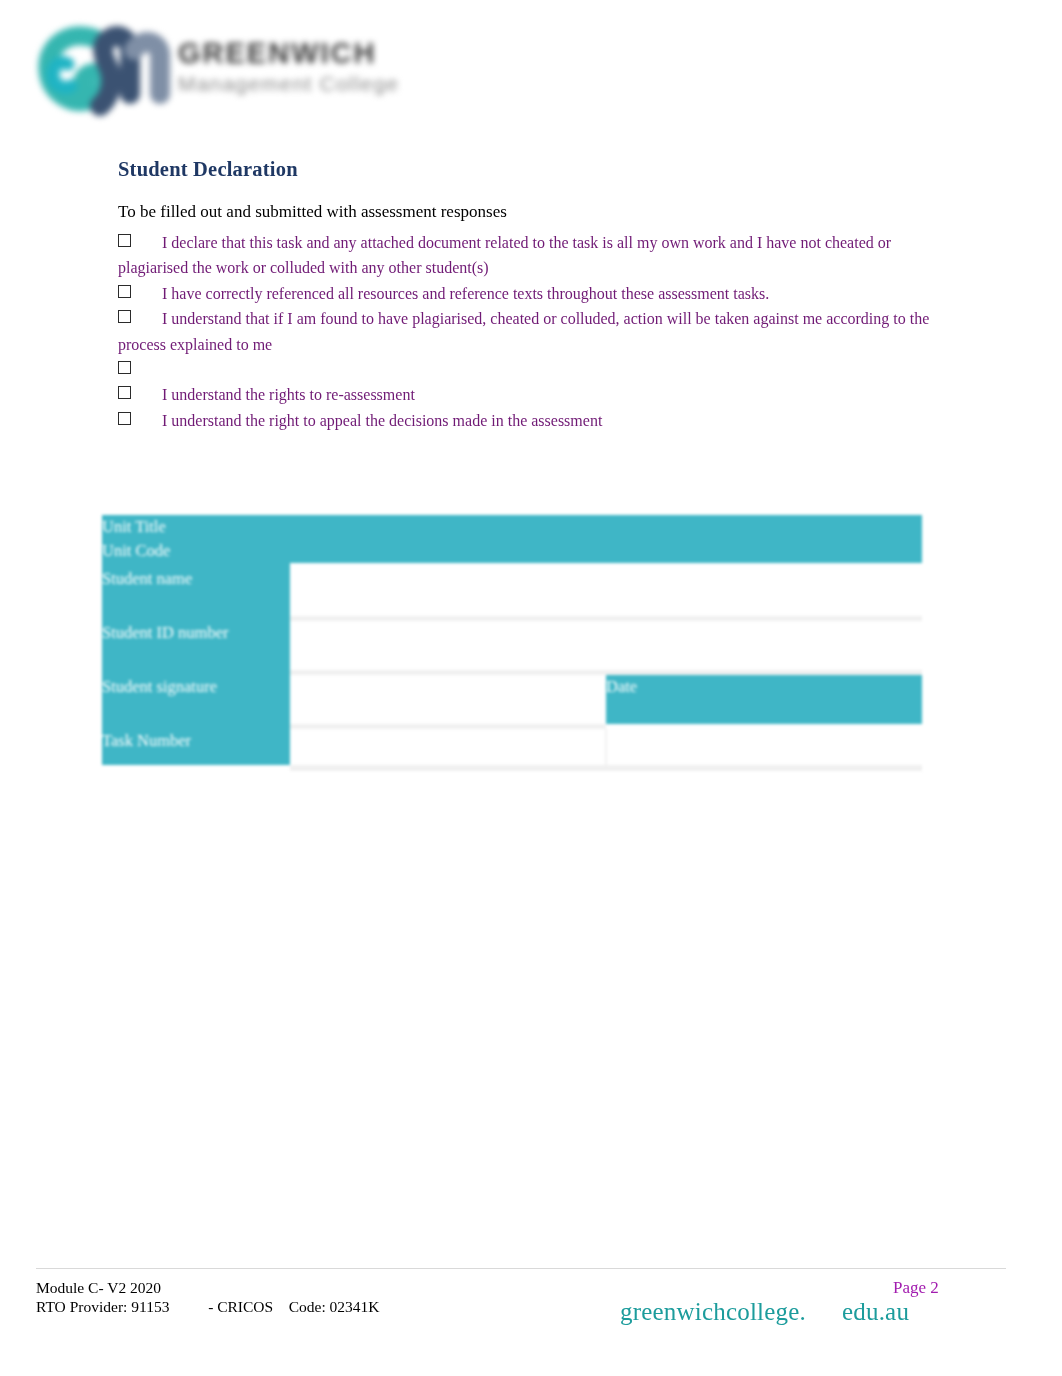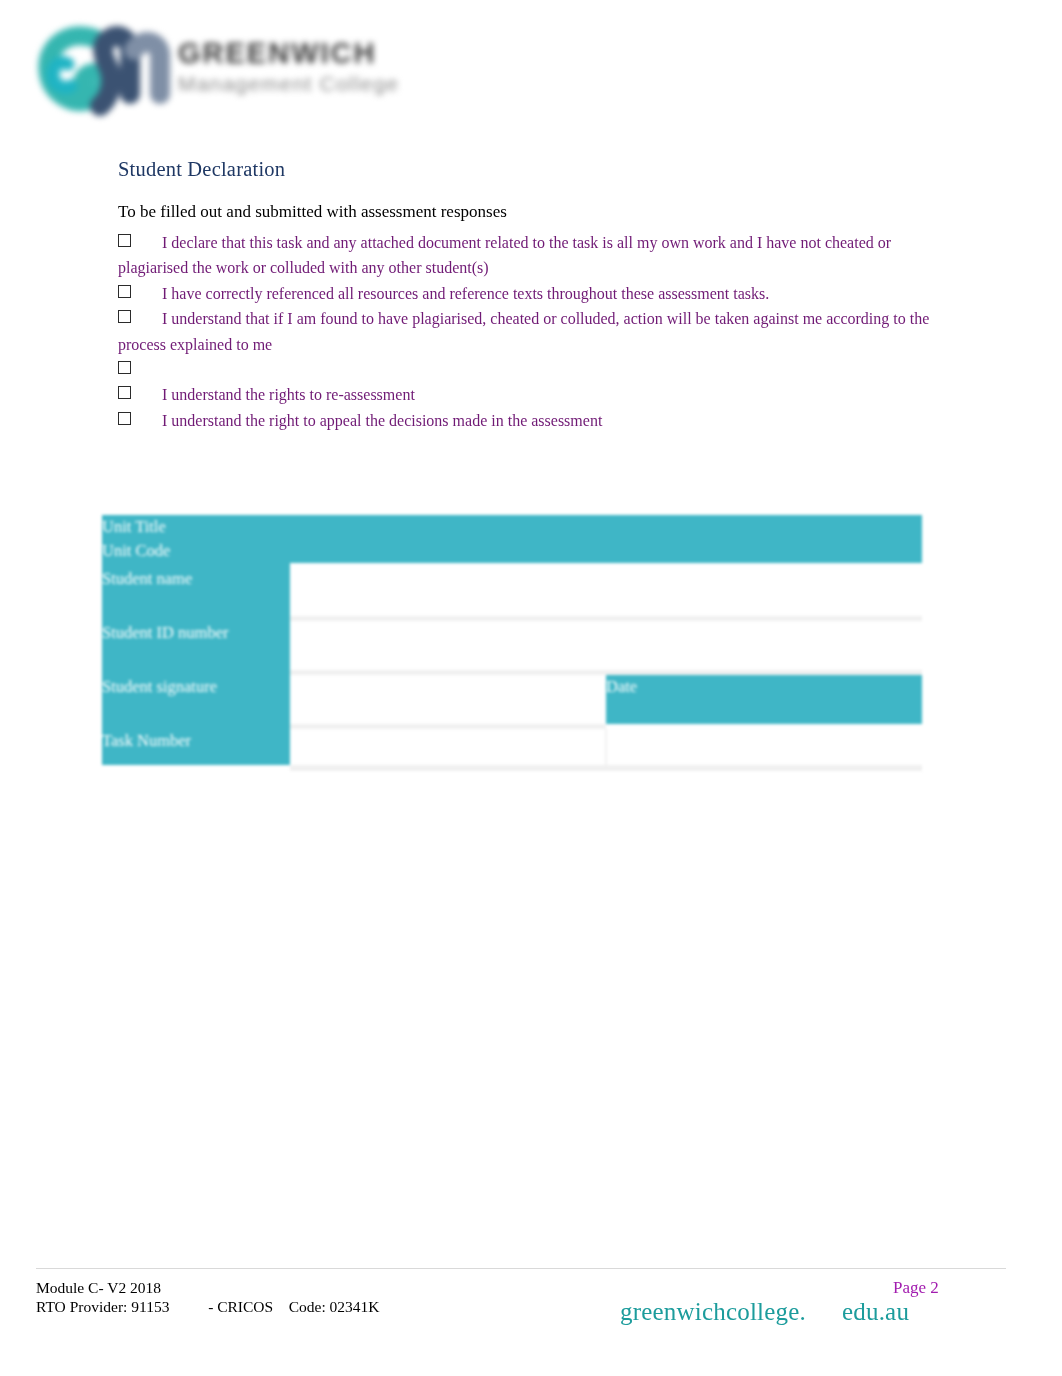--- a/index.html
+++ b/index.html
@@ -67,21 +67,21 @@
     position: absolute;
     left: 118px;
     top: 158px;
     width: 820px;
   }
   .section-title {
     font-size: 20.5px;
     color: #1f3864;
     letter-spacing: 0.2px;
     margin: 0 0 18px 0;
-    font-weight: 400;
+    font-weight: 700;
   }
   .intro-line {
     font-size: 17px;
     line-height: 25px;
     margin: 16px 0 6px 0;
     color: #000;
   }
   .decl-list {
     margin: 0;
     padding: 0;
@@ -302,16 +302,16 @@
       <tr>
         <td style="background:#ffffff;height:6px"></td>
         <td colspan="2" class="row-sep"></td>
       </tr>
     </tbody>
   </table>
 </div>
 
 <div class="footer">
   <div class="footer-rule"></div>
-  <div class="footer-left"><span>Module C- V2 2018</span><br><span>RTO Provider: 91153          - CRICOS    Code: 02341K</span></div>
+  <div class="footer-left"><span>Module C- V2 2020</span><br><span>RTO Provider: 91153          - CRICOS    Code: 02341K</span></div>
   <div class="footer-page">Page 2</div>
   <div class="footer-brand"><span>greenwichcollege.</span><span class="dom">edu.au</span></div>
 </div>
 
 </body></html>

